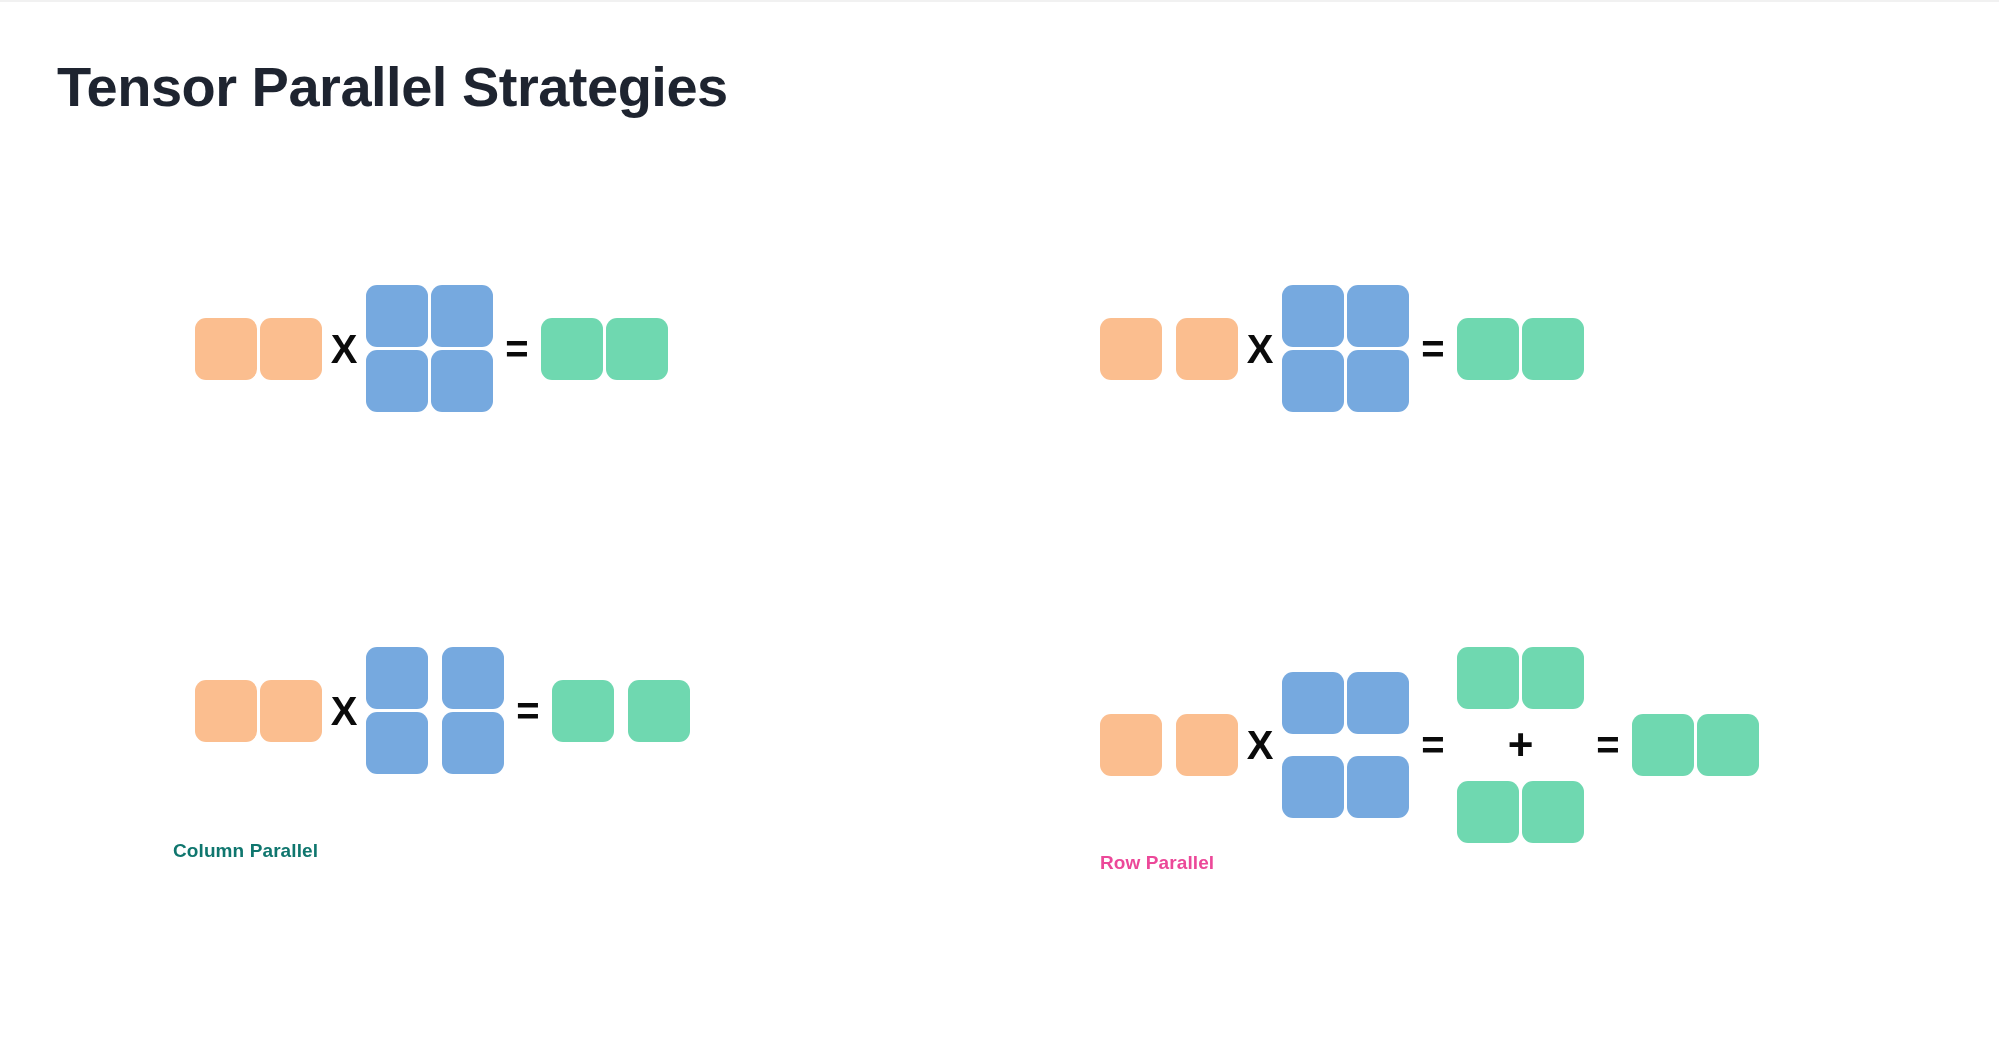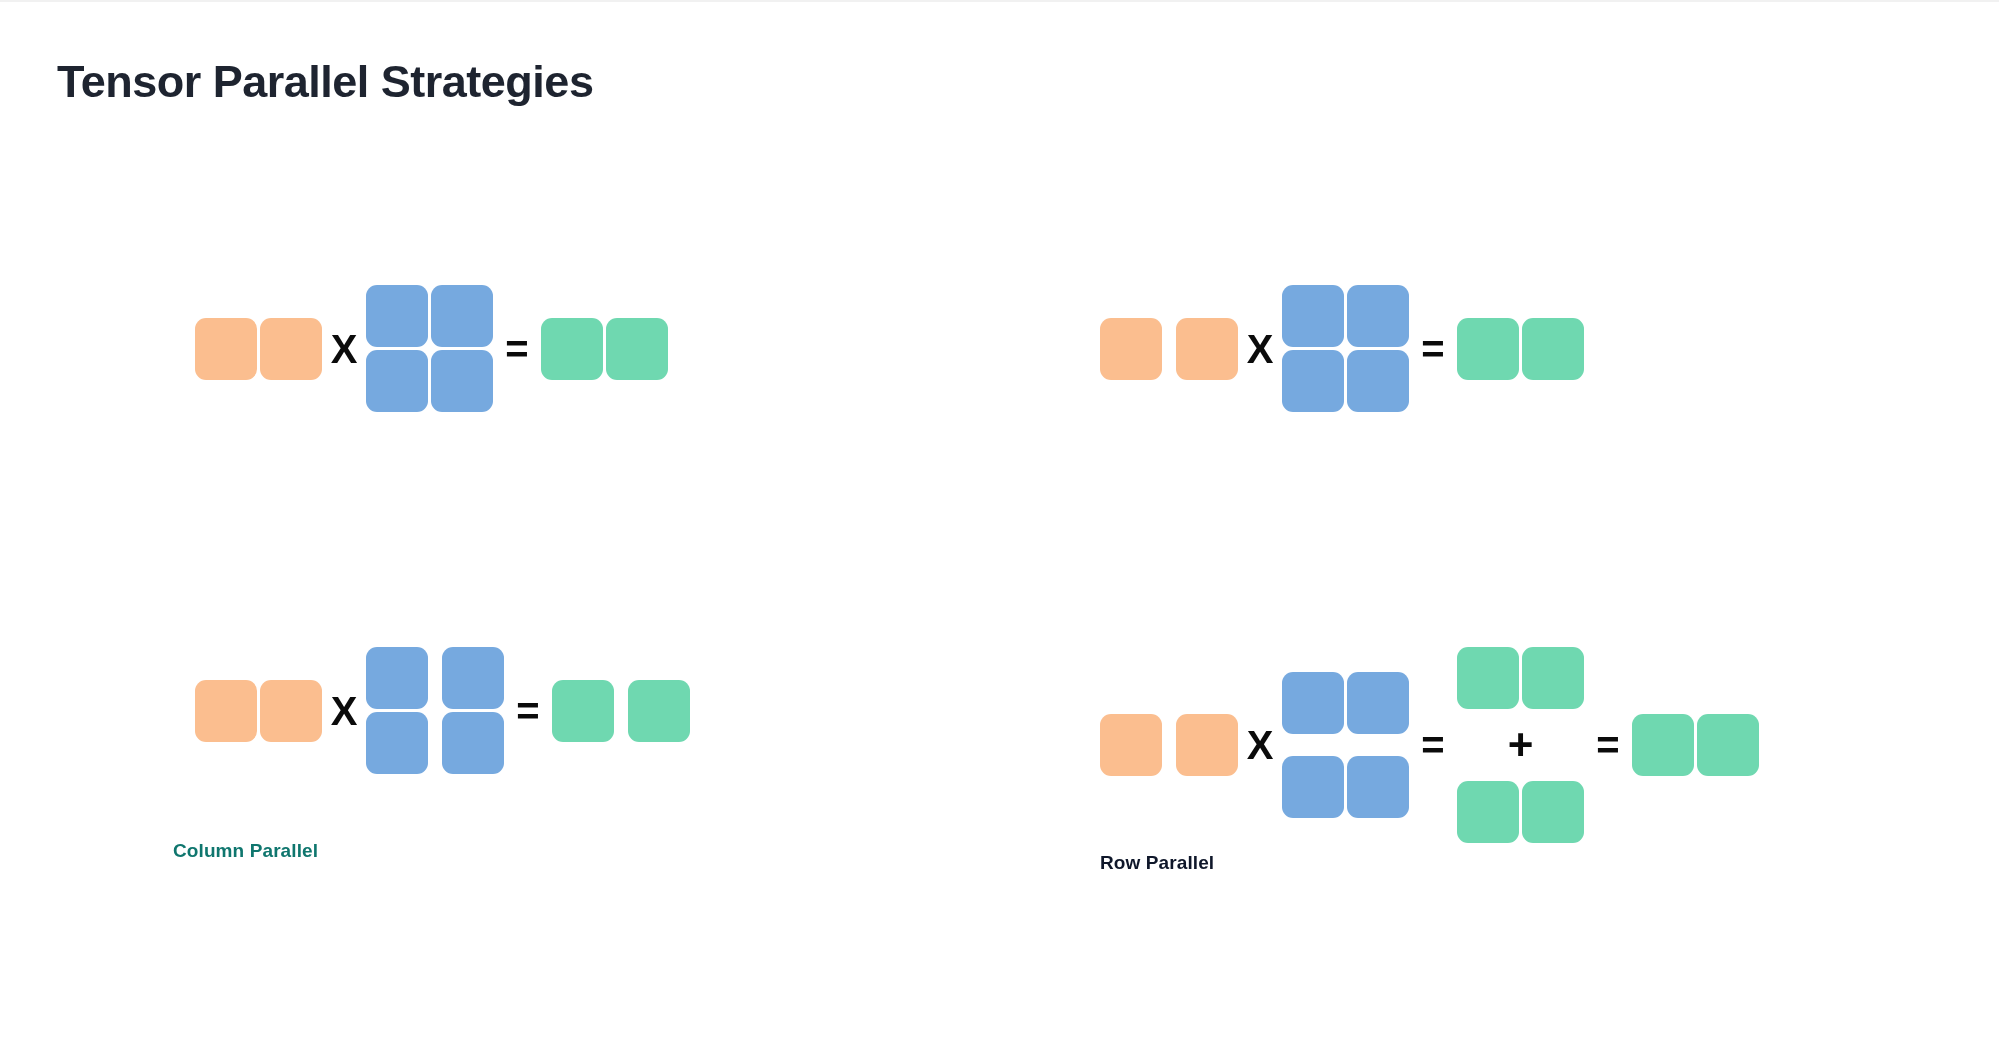--- a/index.html
+++ b/index.html
@@ -23,21 +23,21 @@
     background: #ffffff;
     border-top: 2px solid #f1f1f1;
     box-sizing: border-box;
   }
 
   
   .page-title {
     position: absolute;
     left: 57px;
     top: 56px;
-    font-size: 45px;
+    font-size: 56px;
     font-weight: 700;
     letter-spacing: -0.5px;
     color: #1e2430;
     line-height: 1.05;
     white-space: nowrap;
   }
 
   
   .diagram {
     position: absolute;
@@ -247,15 +247,15 @@
     <div class="op op-eq" style="color: rgb(11, 11, 11);">=</div>
 
     <div class="matrix">
       <div class="mrow gap-tight">
         <div class="cell green" style="background: rgb(111, 216, 176);"></div>
         <div class="cell green" style="background: rgb(111, 216, 176);"></div>
       </div>
     </div>
   </div>
 
-  <div class="diagram-label" id="label-row-parallel" style="color: #0f172a;">Row Parallel</div>
+  <div class="diagram-label" id="label-row-parallel" style="color: #ec4899;">Row Parallel</div>
 
 </div>
 
 </body></html>

